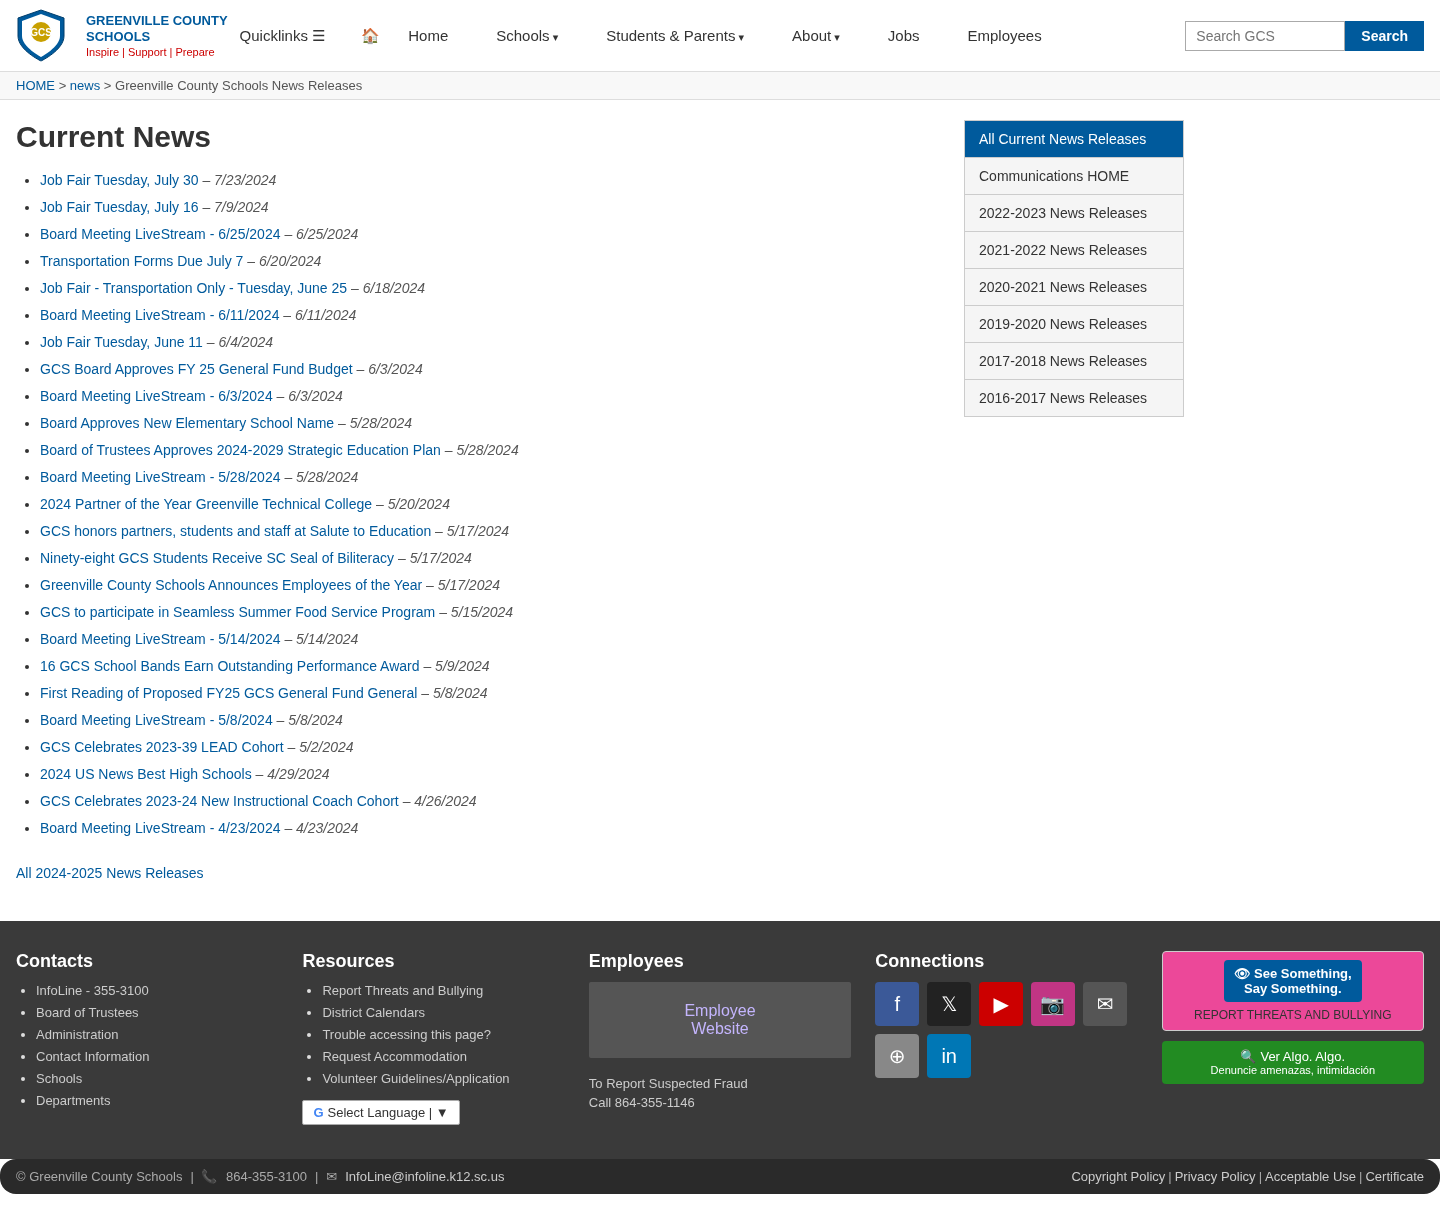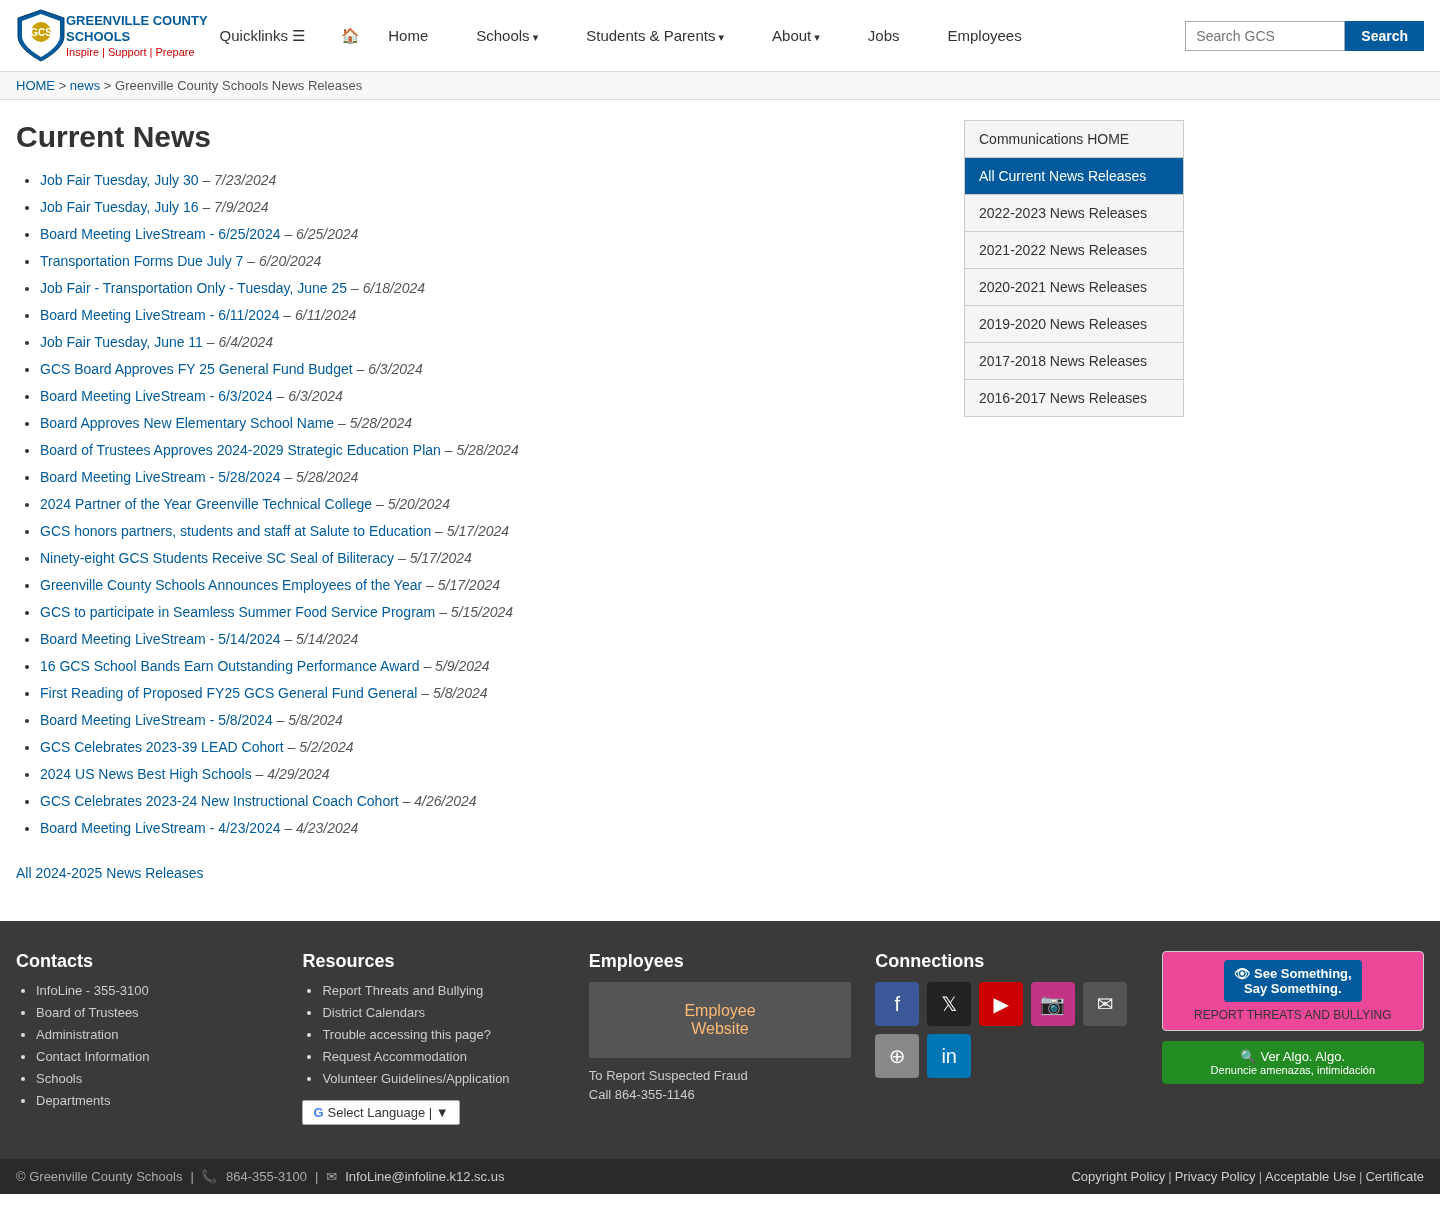--- a/index.html
+++ b/index.html
@@ -16,21 +16,21 @@
     .home-icon { margin-right: 4px; }
     .search-area { display: flex; align-items: center; margin-left: auto; }
     .search-area input { border: 1px solid #aaa; padding: 6px 10px; font-size: 14px; width: 160px; outline: none; }
     .search-area button { background: #005a9c; color: #fff; border: none; padding: 7px 16px; font-size: 14px; cursor: pointer; font-weight: bold; }
     .quicklinks { display: inline-flex; align-items: center; padding: 8px 12px; cursor: pointer; font-size: 15px; }
 
     
     .logo-box { display: flex; flex-direction: column; align-items: flex-start; }
     .logo-top { display: flex; align-items: center; }
     .logo-shield { width: 50px; height: 55px; position: relative; }
-    .logo-text-area { margin-left: 0; }
+    .logo-text-area { margin-left: 20px; }
     .logo-school-name { font-size: 13px; font-weight: bold; color: #005a9c; line-height: 1.2; }
     .logo-tagline { font-size: 11px; color: #c00; margin-top: 2px; }
 
     
     #breadcrumb { background: #f8f8f8; border-bottom: 1px solid #ddd; padding: 6px 16px; font-size: 13px; }
     #breadcrumb a { color: #005a9c; text-decoration: none; }
     #breadcrumb span { color: #555; }
 
     
     #main { display: flex; padding: 20px 16px; max-width: 1200px; }
@@ -55,41 +55,41 @@
     
     #footer { background: #3a3a3a; color: #ddd; padding: 30px 16px 10px; margin-top: 20px; }
     .footer-cols { display: flex; flex-wrap: wrap; gap: 24px; margin-bottom: 24px; }
     .footer-col { flex: 1; min-width: 180px; }
     .footer-col h3 { color: #fff; font-size: 18px; margin-bottom: 10px; }
     .footer-col ul { list-style: disc; padding-left: 20px; }
     .footer-col ul li { margin-bottom: 6px; }
     .footer-col ul li a { color: #ccc; text-decoration: none; font-size: 13px; }
     .footer-col p { font-size: 13px; color: #ccc; margin-bottom: 4px; }
 
-    .employee-btn { display: block; background: #555; color: #fdba74; text-align: center; padding: 20px 23px; text-decoration: none; font-size: 16px; border-radius: 2px; cursor: pointer; margin-bottom: 10px; }
+    .employee-btn { display: block; background: #555; color: #c4b5fd; text-align: center; padding: 20px 23px; text-decoration: none; font-size: 16px; border-radius: 2px; cursor: pointer; margin-bottom: 18px; }
 
     .social-icons { display: flex; flex-wrap: wrap; gap: 8px; }
     .social-icon { width: 44px; height: 44px; border-radius: 4px; display: flex; align-items: center; justify-content: center; font-size: 20px; cursor: pointer; text-decoration: none; color: #fff; }
     .fb { background: #3b5998; }
     .tw { background: #222; }
     .yt { background: #c00; }
     .ig { background: #c13584; }
     .em { background: #555; }
     .ci { background: #888; }
     .li { background: #0077b5; }
 
     .google-translate { display: inline-flex; align-items: center; background: #fff; border: 1px solid #aaa; padding: 4px 10px; border-radius: 2px; color: #333; font-size: 13px; cursor: pointer; margin-top: 8px; }
     .google-translate .g-logo { color: #4285f4; font-weight: bold; margin-right: 4px; }
 
     .see-say-box { background: #ec4899; border: 1px solid #ccc; padding: 8px; border-radius: 4px; text-align: center; margin-bottom: 10px; }
     .see-say-box .badge-text { font-size: 12px; color: #333; }
     .see-say-badge { background: #005a9c; color: #fff; padding: 6px 10px; border-radius: 4px; font-size: 13px; font-weight: bold; margin-bottom: 6px; display: inline-block; }
     .ver-algo-box { background: #228b22; color: #fff; padding: 8px 10px; border-radius: 4px; font-size: 13px; text-align: center; }
 
-    #footer-bottom { background: #2a2a2a; color: #aaa; padding: 10px 16px; font-size: 13px; display: flex; justify-content: space-between; flex-wrap: wrap; gap: 8px; }
+    #footer-bottom { background: #2a2a2a; color: #aaa; padding: 10px 16px; font-size: 13px; display: flex; justify-content: space-between; flex-wrap: wrap; gap: 8px; border-radius: 16px; }
     #footer-bottom a { color: #ccc; text-decoration: none; }
     .footer-bottom-left { display: flex; align-items: center; gap: 8px; }
     .footer-bottom-right { display: flex; align-items: center; gap: 3px; }
   </style>
 </head>
 <body>
 
 <div id="header">
   <div class="logo-box">
     <div class="logo-top">
@@ -173,22 +173,22 @@
         <li><a href="#">GCS Celebrates 2023-39 LEAD Cohort</a> <span class="sep">–</span> <span class="date">5/2/2024</span></li>
         <li><a href="#">2024 US News Best High Schools</a> <span class="sep">–</span> <span class="date">4/29/2024</span></li>
         <li><a href="#">GCS Celebrates 2023-24 New Instructional Coach Cohort</a> <span class="sep">–</span> <span class="date">4/26/2024</span></li>
         <li><a href="#">Board Meeting LiveStream - 4/23/2024</a> <span class="sep">–</span> <span class="date">4/23/2024</span></li>
       </ul>
 
     <a href="#" class="all-releases-link">All 2024-2025 News Releases</a>
   </div>
 
   <div id="sidebar">
-  <a href="#" class="sidebar-item">Communications HOME</a>
-      <a href="#" class="sidebar-item active">All Current News Releases</a>
+  <a href="#" class="sidebar-item active">All Current News Releases</a>
+      <a href="#" class="sidebar-item">Communications HOME</a>
       <a href="#" class="sidebar-item">2022-2023 News Releases</a>
       <a href="#" class="sidebar-item">2021-2022 News Releases</a>
       <a href="#" class="sidebar-item">2020-2021 News Releases</a>
       <a href="#" class="sidebar-item">2019-2020 News Releases</a>
       <a href="#" class="sidebar-item">2017-2018 News Releases</a>
       <a href="#" class="sidebar-item">2016-2017 News Releases</a>
     </div>
 </div>
 
 <div id="footer">

